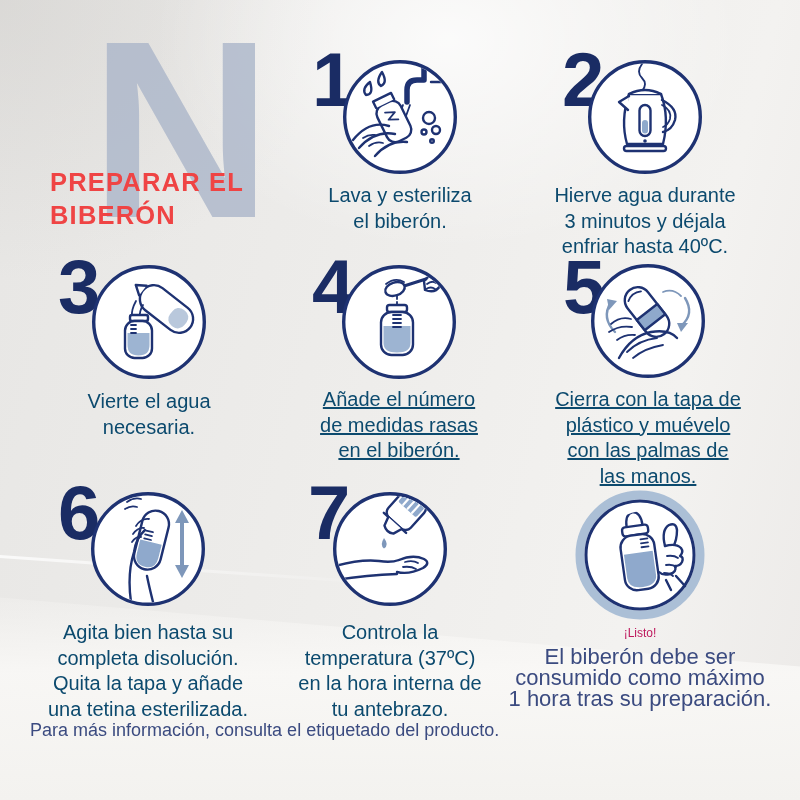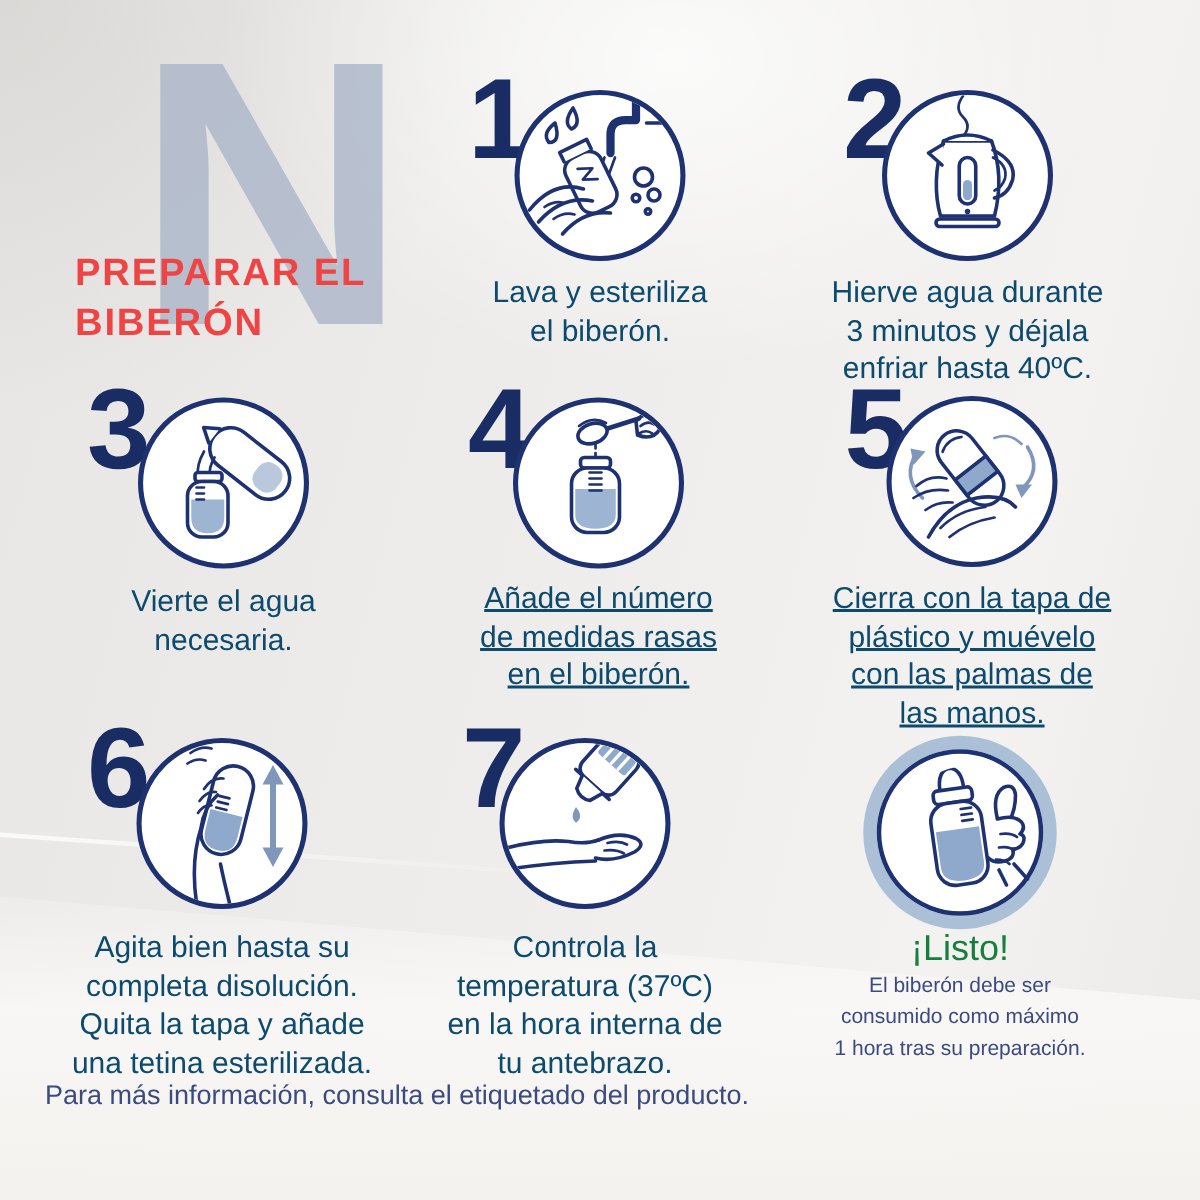--- a/index.html
+++ b/index.html
@@ -31,24 +31,24 @@
     color:#ef4444;text-align:left;white-space:pre-line;width:200px;
   }
   .step-number{
     font-weight:bold;font-size:76px;line-height:1;color:#1a2c64;
   }
   .caption{
     font-size:20px;line-height:25.5px;color:#0c4a6e;
     text-align:center;white-space:pre-line;width:260px;
   }
   .final-title{
-    font-size:24px;line-height:24px;color:#15803d;text-align:center;width:260px;
+    font-size:12px;line-height:24px;color:#be185d;text-align:center;width:260px;
   }
   .final-caption{
-    font-size:14px;line-height:21px;color:#3b4b80;
+    font-size:22px;line-height:21px;color:#3b4b80;
     text-align:center;white-space:pre-line;width:280px;
   }
   .footer{
     font-size:18px;color:#3b4b80;
   }
   svg .ln{fill:none;stroke:#1e3272;stroke-width:2.4;stroke-linecap:round;stroke-linejoin:round;}
   svg .th{stroke-width:1.8;}
   svg .wfill{fill:#fff;}
 </style>
 </head>

